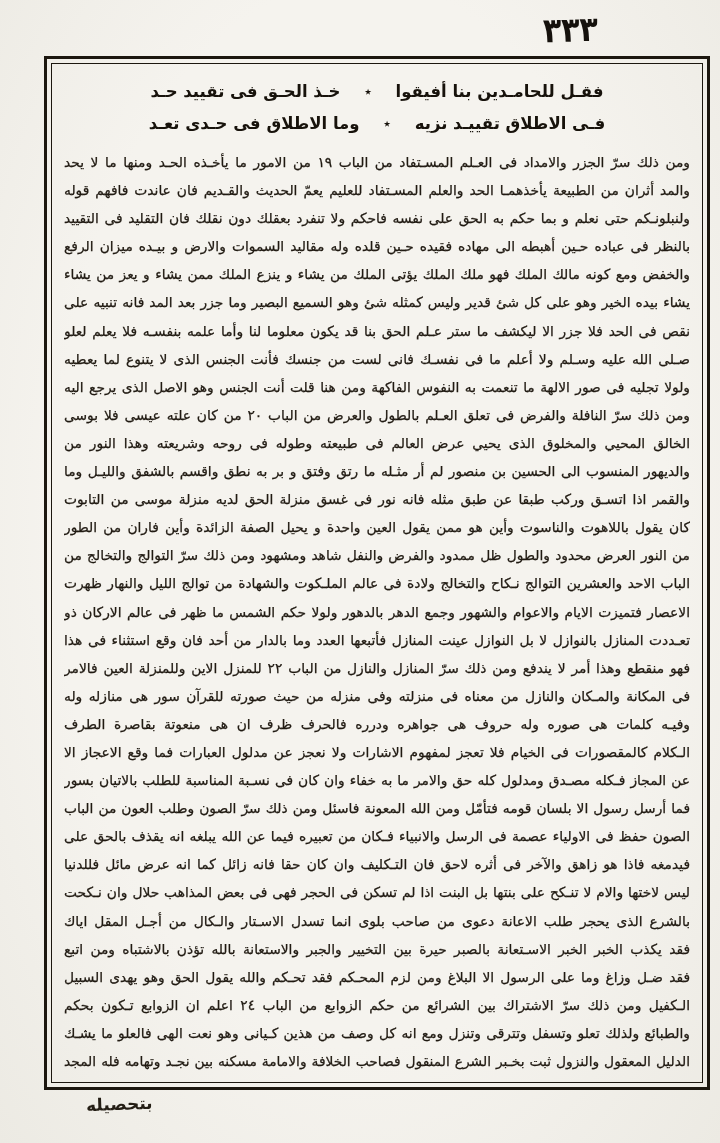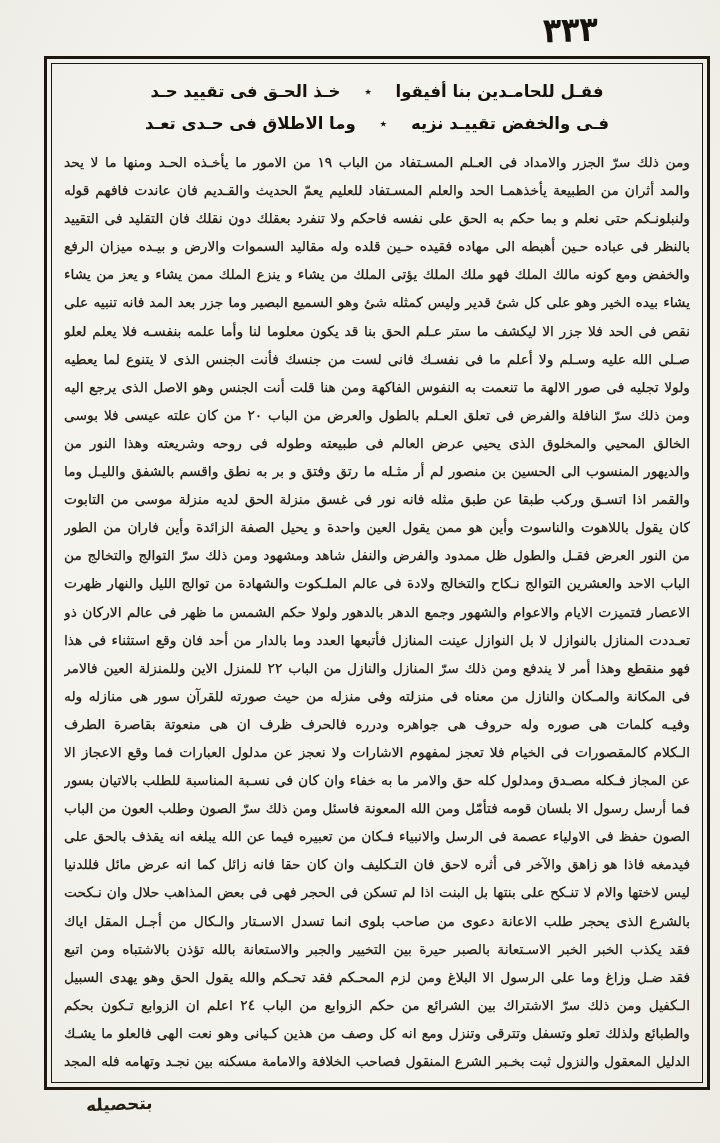--- a/index.html
+++ b/index.html
@@ -82,42 +82,42 @@
   <div class="frame">
     <div class="frame-inner">
 
       <div class="verses">
         <div class="verse">
           <span class="hemi">فقـل للحامـدين بنا أفيقوا</span>
           <span class="star">٭</span>
           <span class="hemi">خـذ الحـق فى تقييد حـد</span>
         </div>
         <div class="verse">
-          <span class="hemi">فـى والخفض تقييـد نزيه</span>
+          <span class="hemi">فـى الاطلاق تقييـد نزيه</span>
           <span class="star">٭</span>
           <span class="hemi">وما الاطلاق فى حـدى تعـد</span>
         </div>
       </div>
 
       <div class="body-text">
         <div class="bl">ومن ذلك سرّ الجزر والامداد فى العـلم المسـتفاد من الباب ١٩ من الامور ما يأخـذه الحـد ومنها ما لا يحد والجزر</div>
         <div class="bl">والمد أثران من الطبيعة يأخذهمـا الحد والعلم المسـتفاد للعليم يعمّ الحديث والقـديم فان عاندت فافهم قوله تعالى</div>
         <div class="bl">ولنبلونـكم حتى نعلم و بما حكم به الحق على نفسه فاحكم ولا تنفرد بعقلك دون نقلك فان التقليد فى التقييد قيد الخليفة</div>
         <div class="bl">بالنظر فى عباده حـين أهبطه الى مهاده فقيده حـين قلده وله مقاليد السموات والارض و بيـده ميزان الرفع</div>
         <div class="bl">والخفض ومع كونه مالك الملك فهو ملك الملك يؤتى الملك من يشاء و ينزع الملك ممن يشاء و يعز من يشاء و يذل من</div>
         <div class="bl">يشاء بيده الخير وهو على كل شئ قدير وليس كمثله شئ وهو السميع البصير وما جزر بعد المد فانه تنبيه على ان الزيادة</div>
         <div class="bl">نقص فى الحد فلا جزر الا ليكشف ما ستر عـلم الحق بنا قد يكون معلوما لنا وأما علمه بنفسـه فلا يعلم لعلو قدسه وهو قوله</div>
         <div class="bl">صـلى الله عليه وسـلم ولا أعلم ما فى نفسـك فانى لست من جنسك فأنت الجنس الذى لا يتنوع لما يعطيه الحى الامنع</div>
         <div class="bl">ولولا تجليه فى صور الالهة ما تنعمت به النفوس الفاكهة ومن هنا قلت أنت الجنس وهو الاصل الذى يرجع اليه والامر</div>
         <div class="bl">ومن ذلك سرّ النافلة والفرض فى تعلق العـلم بالطول والعرض من الباب ٢٠ من كان علته عيسى فلا بوسى فانه</div>
         <div class="bl">الخالق المحيي والمخلوق الذى يحيي عرض العالم فى طبيعته وطوله فى روحه وشريعته وهذا النور من الصـيهور</div>
         <div class="bl">والديهور المنسوب الى الحسين بن منصور لم أر مثـله ما رتق وفتق و بر به نطق واقسم بالشفق والليـل وما وسق</div>
         <div class="bl">والقمر اذا اتسـق وركب طبقا عن طبق مثله فانه نور فى غسق منزلة الحق لديه منزلة موسى من التابوت ولذلك</div>
         <div class="bl">كان يقول باللاهوت والناسوت وأين هو ممن يقول العين واحدة و يحيل الصفة الزائدة وأين فاران من الطور وأين النار</div>
-        <div class="bl">من النور العرض فقـل والطول ظل ممدود والفرض والنفل شاهد ومشهود ومن ذلك سرّ التوالج والتخالج من</div>
+        <div class="bl">من النور العرض محدود والطول ظل ممدود والفرض والنفل شاهد ومشهود ومن ذلك سرّ التوالج والتخالج من</div>
         <div class="bl">الباب الاحد والعشرين التوالج نـكاح والتخالج ولادة فى عالم الملـكوت والشهادة من توالج الليل والنهار ظهرت خلج</div>
         <div class="bl">الاعصار فتميزت الايام والاعوام والشهور وجمع الدهر بالدهور ولولا حكم الشمس ما ظهر فى عالم الاركان ذو نفس ونفس</div>
         <div class="bl">تعـددت المنازل بالنوازل لا بل النوازل عينت المنازل فأتبعها العدد وما بالدار من أحد فان وقع استثناء فى هذا النفى</div>
         <div class="bl">فهو منقطع وهذا أمر لا يندفع ومن ذلك سرّ المنازل والنازل من الباب ٢٢ للمنزل الاين وللمنزلة العين فالامر والشان</div>
         <div class="bl">فى المكانة والمـكان والنازل من معناه فى منزلته وفى منزله من حيث صورته للقرآن سور هى منازله وله آيات هى دلائله</div>
         <div class="bl">وفيـه كلمات هى صوره وله حروف هى جواهره ودرره فالحرف ظرف ان هى منعوتة بقاصرة الطرف والـكلمات فى</div>
         <div class="bl">الـكلام كالمقصورات فى الخيام فلا تعجز لمفهوم الاشارات ولا نعجز عن مدلول العبارات فما وقع الاعجاز الا بتقديسه</div>
         <div class="bl">عن المجاز فـكله مصـدق ومدلول كله حق والامر ما به خفاء وان كان فى نسـبة المناسبة للطلب بالاتيان بسور مثله جفا</div>
         <div class="bl">فما أرسل رسول الا بلسان قومه فتأمّل ومن الله المعونة فاسئل ومن ذلك سرّ الصون وطلب العون من الباب ٢٣</div>
         <div class="bl">الصون حفظ فى الاولياء عصمة فى الرسل والانبياء فـكان من تعبيره فيما عن الله يبلغه انه يقذف بالحق على الباطل</div>

